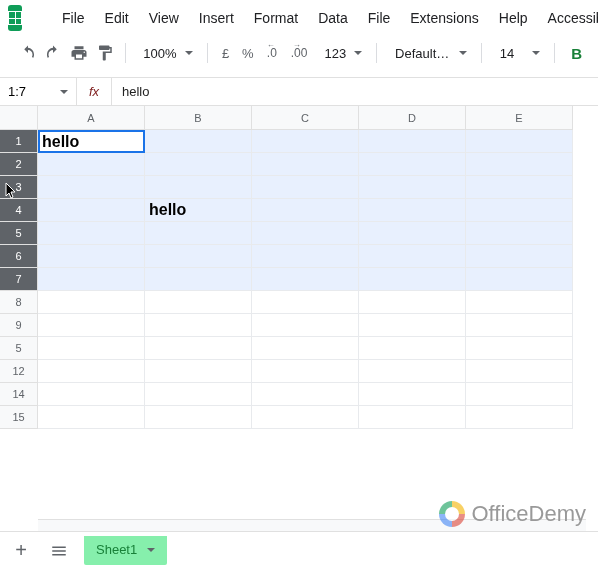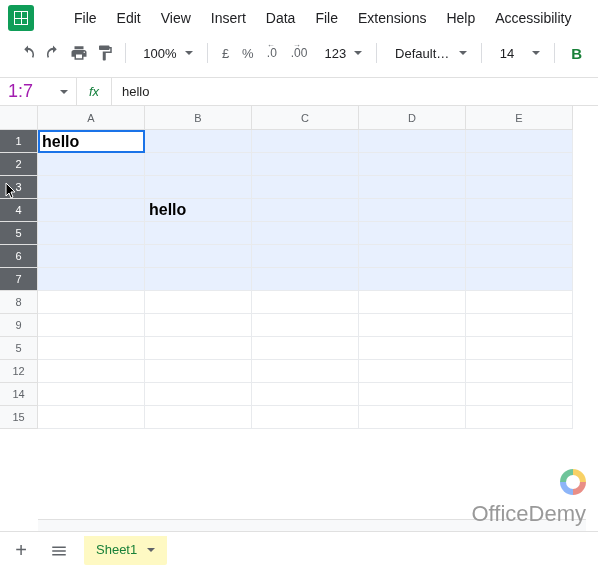--- a/index.html
+++ b/index.html
@@ -8,40 +8,40 @@
 .logo { width: 26px; height: 26px; background: #0f9d58; border-radius: 3px; display: flex; align-items: center; justify-content: center; margin-right: 12px; }
 .logo-inner { width: 14px; height: 14px; background: #fff; display: grid; grid-template-columns: 1fr 1fr; grid-template-rows: 1fr 1fr; gap: 1px; padding: 1px; }
 .logo-inner div { background: #0f9d58; }
 .menu-item { padding: 4px 10px; font-size: 14px; color: #202124; cursor: pointer; border-radius: 4px; }
 .toolbar { display: flex; align-items: center; padding: 4px 10px 11px 18px; gap: 6px; height: 42px; border-bottom: 1px solid #e0e0e0; }
 .tbtn { width: 24px; height: 24px; display: flex; align-items: center; justify-content: center; color: #5f6368; cursor: pointer; border-radius: 2px; }
 .tsep { width: 1px; height: 20px; background: #dadce0; margin: 0 4px; }
 .tdrop { display: flex; align-items: center; padding: 2px 4px 2px 8px; color: #202124; font-size: 13px; cursor: pointer; border-radius: 2px; gap: 4px; }
 .caret { width: 0; height: 0; border-left: 4px solid transparent; border-right: 4px solid transparent; border-top: 4px solid #5f6368; margin-left: 4px; }
 .namebox { display: flex; align-items: center; height: 28px; border-bottom: 1px solid #e0e0e0; }
-.namebox-cell { width: 76px; padding: 0 8px; font-size: 18px; color: #a21caf; display: flex; align-items: center; justify-content: space-between; }
-.fx { width: 36px; text-align: right; color: #15803d; font-style: italic; font-size: 13px; border-left: 1px solid #e0e0e0; border-right: 1px solid #e0e0e0; height: 100%; display: flex; align-items: center; justify-content: center; }
+.namebox-cell { width: 76px; padding: 0 8px; font-size: 13px; color: #000000; display: flex; align-items: center; justify-content: space-between; }
+.fx { width: 36px; text-align: right; color: #7f1d1d; font-style: italic; font-size: 13px; border-left: 1px solid #e0e0e0; border-right: 1px solid #e0e0e0; height: 100%; display: flex; align-items: center; justify-content: center; }
 .formula { flex: 1; padding: 0 10px; font-size: 13px; color: #222; }
 .grid { position: relative; }
 .col-headers { display: flex; height: 24px; }
 .corner { width: 38px; height: 24px; background: #f8f9fa; border-right: 1px solid #e0e0e0; border-bottom: 1px solid #e0e0e0; }
 .col-h { width: 107px; height: 24px; background: #f8f9fa; border-right: 1px solid #e0e0e0; border-bottom: 1px solid #e0e0e0; display: flex; align-items: center; justify-content: center; font-size: 11px; color: #5f6368; }
 .row { display: flex; height: 23px; }
 .row-h { width: 38px; background: #f8f9fa; border-right: 1px solid #e0e0e0; border-bottom: 1px solid #e0e0e0; display: flex; align-items: center; justify-content: center; font-size: 11px; color: #5f6368; }
 .row-h.sel { background: #5f6368; color: #fff; }
 .cell { width: 107px; height: 23px; border-right: 1px solid #e8eaed; border-bottom: 1px solid #e8eaed; padding: 2px 4px; font-size: 14px; color: #000; display: flex; align-items: center; }
 .cell.sel { background: #e8f0fe; }
 .cell.active { border: 2px solid #1a73e8; background: #fff; padding: 0 2px; font-weight: bold; font-size: 16px; }
 .cell.b4 { font-weight: bold; font-size: 16px; }
 .cursor { position: absolute; left: 5px; top: 52px; pointer-events: none; }
 .sheetbar { position: absolute; bottom: 0; left: 0; right: 0; height: 38px; border-top: 1px solid #e0e0e0; display: flex; align-items: center; padding: 0 8px; background: #fff; gap: 12px; }
 .sheetbtn { width: 26px; height: 26px; display: flex; align-items: center; justify-content: center; color: #5f6368; cursor: pointer; font-size: 20px; }
 .tab { display: flex; align-items: center; padding: 6px 12px; color: #0f9d58; font-size: 13px; border-bottom: 2px solid transparent; cursor: pointer; gap: 6px; background: #f1f3f4; border-radius: 0 0 2px 2px; }
-.tab.active { background: #fef9c3; color: #188038; }
-.watermark { position: absolute; right: 12px; bottom: 42px; font-size: 22px; color: #999; display: flex; align-items: flex-end; gap: 6px; font-family: Arial; flex-direction: column; }
+.tab.active { background: #86efac; color: #188038; }
+.watermark { position: absolute; right: 12px; bottom: 42px; font-size: 22px; color: #999; display: flex; align-items: center; gap: 6px; font-family: Arial; }
 .wm-circle { width: 26px; height: 26px; border-radius: 50%; background: conic-gradient(#f4b400 0 90deg, #db4437 90deg 180deg, #4285f4 180deg 270deg, #0f9d58 270deg 360deg); opacity: 0.6; position: relative; }
 .wm-circle::after { content: ''; position: absolute; inset: 6px; background: #fff; border-radius: 50%; }
 .scroll-h { position: absolute; bottom: 38px; left: 38px; right: 12px; height: 12px; background: #f8f9fa; border-top: 1px solid #e0e0e0; }
 .bold-b { font-weight: bold; color: #188038; font-size: 15px; padding: 0 6px; }
 svg { display: block; }
 </style>
 </head>
 <body>
 
 <div class="menubar">
@@ -51,20 +51,21 @@
         <div></div>
         <div></div>
         <div></div>
       </div>
   </div>
   <div id="menu-items" style="display: flex;">
       <div class="menu-item">File</div>
       <div class="menu-item">Edit</div>
       <div class="menu-item">View</div>
       <div class="menu-item">Insert</div>
+      <div class="menu-item">Format</div>
       <div class="menu-item">Data</div>
       <div class="menu-item">File</div>
       <div class="menu-item">Extensions</div>
       <div class="menu-item">Help</div>
       <div class="menu-item">Accessibility</div>
     </div>
 </div>
 
 <div class="toolbar">
   <div class="tbtn">

